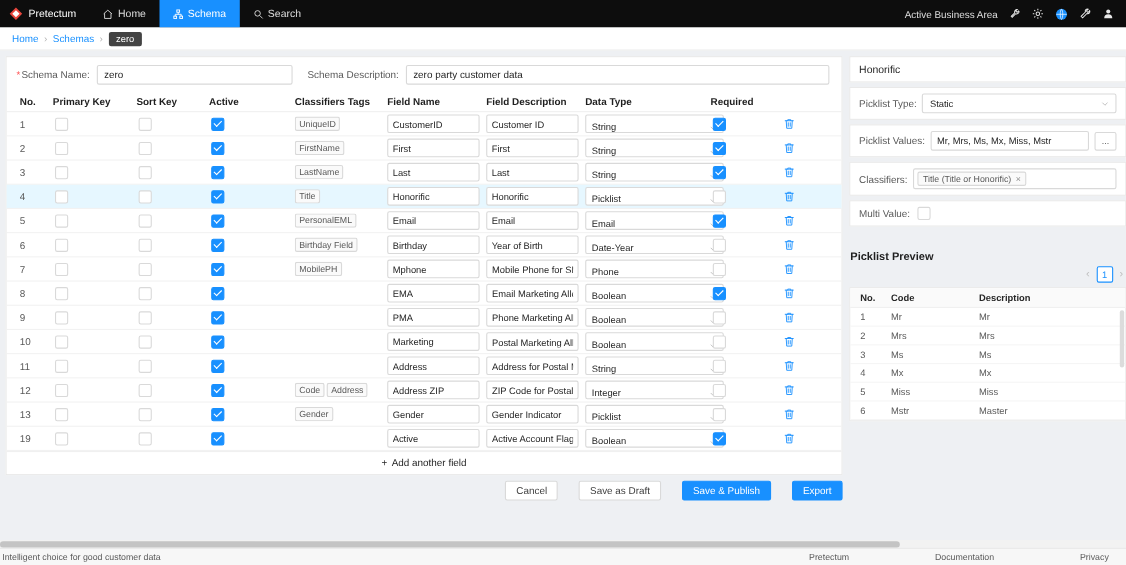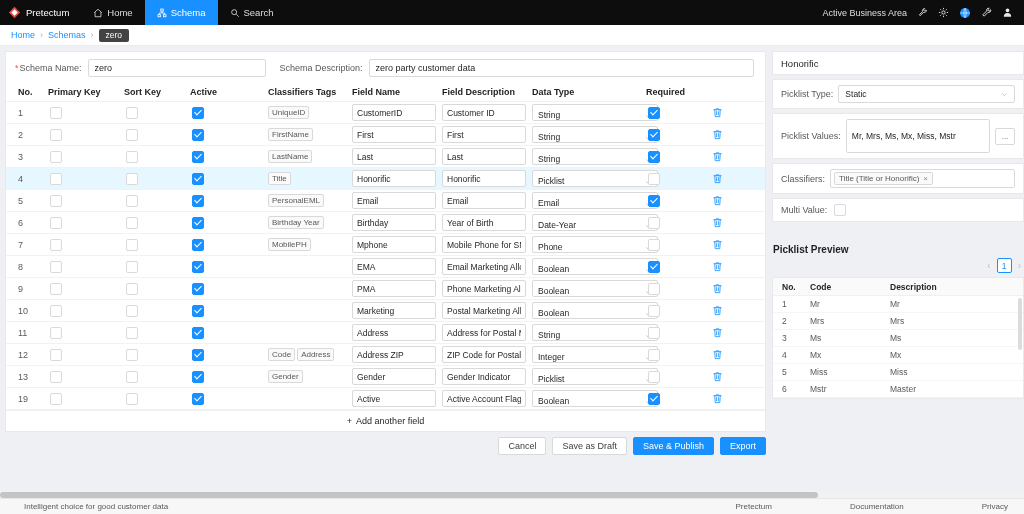--- a/index.html
+++ b/index.html
@@ -43,48 +43,48 @@
   .cb.checked{background:#1890ff;border-color:#1890ff}
   .cb.checked::after{content:"";width:3px;height:6px;border-right:1.5px solid #fff;border-bottom:1.5px solid #fff;transform:rotate(45deg);margin-top:-2px}
   .tags{display:flex;gap:2px;overflow:hidden;padding-right:3px}
   .tag{border:1px solid #d9d9d9;background:#fafafa;border-radius:2px;font-size:8px;padding:0 3px;line-height:11px;color:#595959;white-space:nowrap}
   .cell-input{width:84px;height:17px;border:1px solid #d9d9d9;border-radius:2px;padding:0 4px;font-size:8.5px;font-family:inherit;color:#262626;outline:none;background:#fff}
   .select{width:126px;height:17px;border:1px solid #d9d9d9;border-radius:2px;background:#fff;display:flex;align-items:flex-end;justify-content:space-between;padding:0 5px;font-size:8.5px;color:#262626;cursor:pointer}
   .trash{cursor:pointer;display:inline-flex;margin-left:6px}
   .add-row{height:21px;display:flex;align-items:center;justify-content:center;gap:4px;border-top:1px solid #f0f0f0;font-size:9px;color:#262626;cursor:pointer}
 
   
-  .actions{display:flex;justify-content:flex-end;gap:6px;margin-top:5px}
+  .actions{display:flex;justify-content:flex-end;gap:19px;margin-top:5px}
   .btn{height:18px;padding:0 9px;border:1px solid #d9d9d9;border-radius:2px;background:#fff;font-size:9px;font-family:inherit;color:#404040;cursor:pointer;display:flex;align-items:center}
   .btn.primary{background:#1890ff;border-color:#1890ff;color:#fff}
 
   
   .right-col{flex:0 0 252px;display:flex;flex-direction:column;min-height:0}
   .dbox{background:#fff;border:1px solid #e9e9e9;padding:5px 8px;display:flex;align-items:center;gap:5px;margin-bottom:4px;min-height:24px}
   .dbox-title{font-size:9.5px;color:#262626}
   .dselect{flex:1;height:18px;border:1px solid #d9d9d9;border-radius:2px;background:#fff;display:flex;align-items:center;justify-content:space-between;padding:0 6px;font-size:8.5px;color:#262626;cursor:pointer}
-  .dinput{flex:1;height:34px;border:1px solid #d9d9d9;border-radius:2px;padding:0 5px;font-size:8.5px;font-family:inherit;color:#262626;outline:none;background:#fff;min-width:0}
+  .dinput{flex:1;height:18px;border:1px solid #d9d9d9;border-radius:2px;padding:0 5px;font-size:8.5px;font-family:inherit;color:#262626;outline:none;background:#fff;min-width:0}
   .more-btn{width:20px;height:17px;border:1px solid #d9d9d9;border-radius:2px;background:#fff;font-size:8px;display:flex;align-items:center;justify-content:center;color:#595959;cursor:pointer;flex:0 0 auto}
   .tagbox{flex:1;border:1px solid #d9d9d9;border-radius:2px;min-height:19px;display:flex;align-items:center;padding:1px 3px;background:#fff}
   .dtag{border:1px solid #d9d9d9;background:#fafafa;border-radius:2px;font-size:8px;padding:1px 4px;color:#595959;display:flex;gap:4px;align-items:center;white-space:nowrap}
   .dtag .x{color:#8c8c8c;cursor:pointer}
   .preview-title{font-weight:bold;font-size:10px;color:#1f1f1f;margin:18px 0 3px 1px}
   .pagination{display:flex;justify-content:flex-end;align-items:center;gap:6px;margin:0 3px 4px 0;color:#bfbfbf;font-size:10px}
   .page-box{width:15px;height:15px;border:1px solid #1890ff;border-radius:2px;color:#1890ff;font-size:8.5px;display:flex;align-items:center;justify-content:center;background:#fff;cursor:pointer}
   .pg-arrow{cursor:pointer}
   .preview-card{background:#fff;border:1px solid #e9e9e9;position:relative}
   .pgrid{display:grid;grid-template-columns:28px 80px 1fr;align-items:center;padding-left:9px}
   .phead{height:18px;background:#fafafa;border-bottom:1px solid #f0f0f0;font-size:8.5px;font-weight:bold;color:#262626}
   .prow{height:17px;border-bottom:1px solid #f5f5f5;font-size:8.5px;color:#595959}
   .pv-scroll{position:absolute;right:1px;top:20px;width:4px;height:52px;background:#dcdcdc;border-radius:2px}
 
   
   .hscroll{flex:0 0 7px;height:7px;background:#f2f2f2;display:flex;align-items:center}
   .hthumb{width:818px;height:6px;background:#c4c4c4;border-radius:3px;cursor:pointer}
-  .page-footer{flex:0 0 16px;height:16px;background:#f7f7f7;border-top:1px solid #e8e8e8;display:flex;align-items:center;justify-content:space-between;padding:0 16px 0 24px;font-size:8px;color:#595959}
+  .page-footer{flex:0 0 16px;height:16px;background:#f7f7f7;border-top:1px solid #e8e8e8;display:flex;align-items:center;justify-content:space-between;padding:0 16px 0 2px;font-size:8px;color:#595959}
   .footer-links{display:flex;gap:78px}
   .footer-links span{cursor:pointer}
 </style>
 </head>
 <body>
 
 <header class="navbar">
   <div class="brand">
     <span class="icon">
       <svg width="13" height="13" viewBox="0 0 24 24">
@@ -314,21 +314,21 @@
                 <path d="M4 6h16M9 6V4h6v2M6 6l1 15h10l1-15M10 10v7M14 10v7"></path>
               </svg>
     </span>
   </div>
           <div class="grid trow">
     <span>6</span>
     <span class="cb"></span>
     <span class="cb"></span>
     <span class="cb checked"></span>
     <div class="tags">
-              <span class="tag">Birthday Year</span>
+              <span class="tag">Birthday Field</span>
             </div>
     <input class="cell-input" value="Birthday" style="">
     <input class="cell-input" value="Year of Birth" style="">
     <div class="select">
       <span class="sel-text">Date-Year</span>
       <span class="icon">
         <svg width="7" height="7" viewBox="0 0 24 24" fill="none" stroke="#bfbfbf" stroke-width="3">
                   <path d="M4 8l8 8 8-8"></path>
                 </svg>
       </span>

